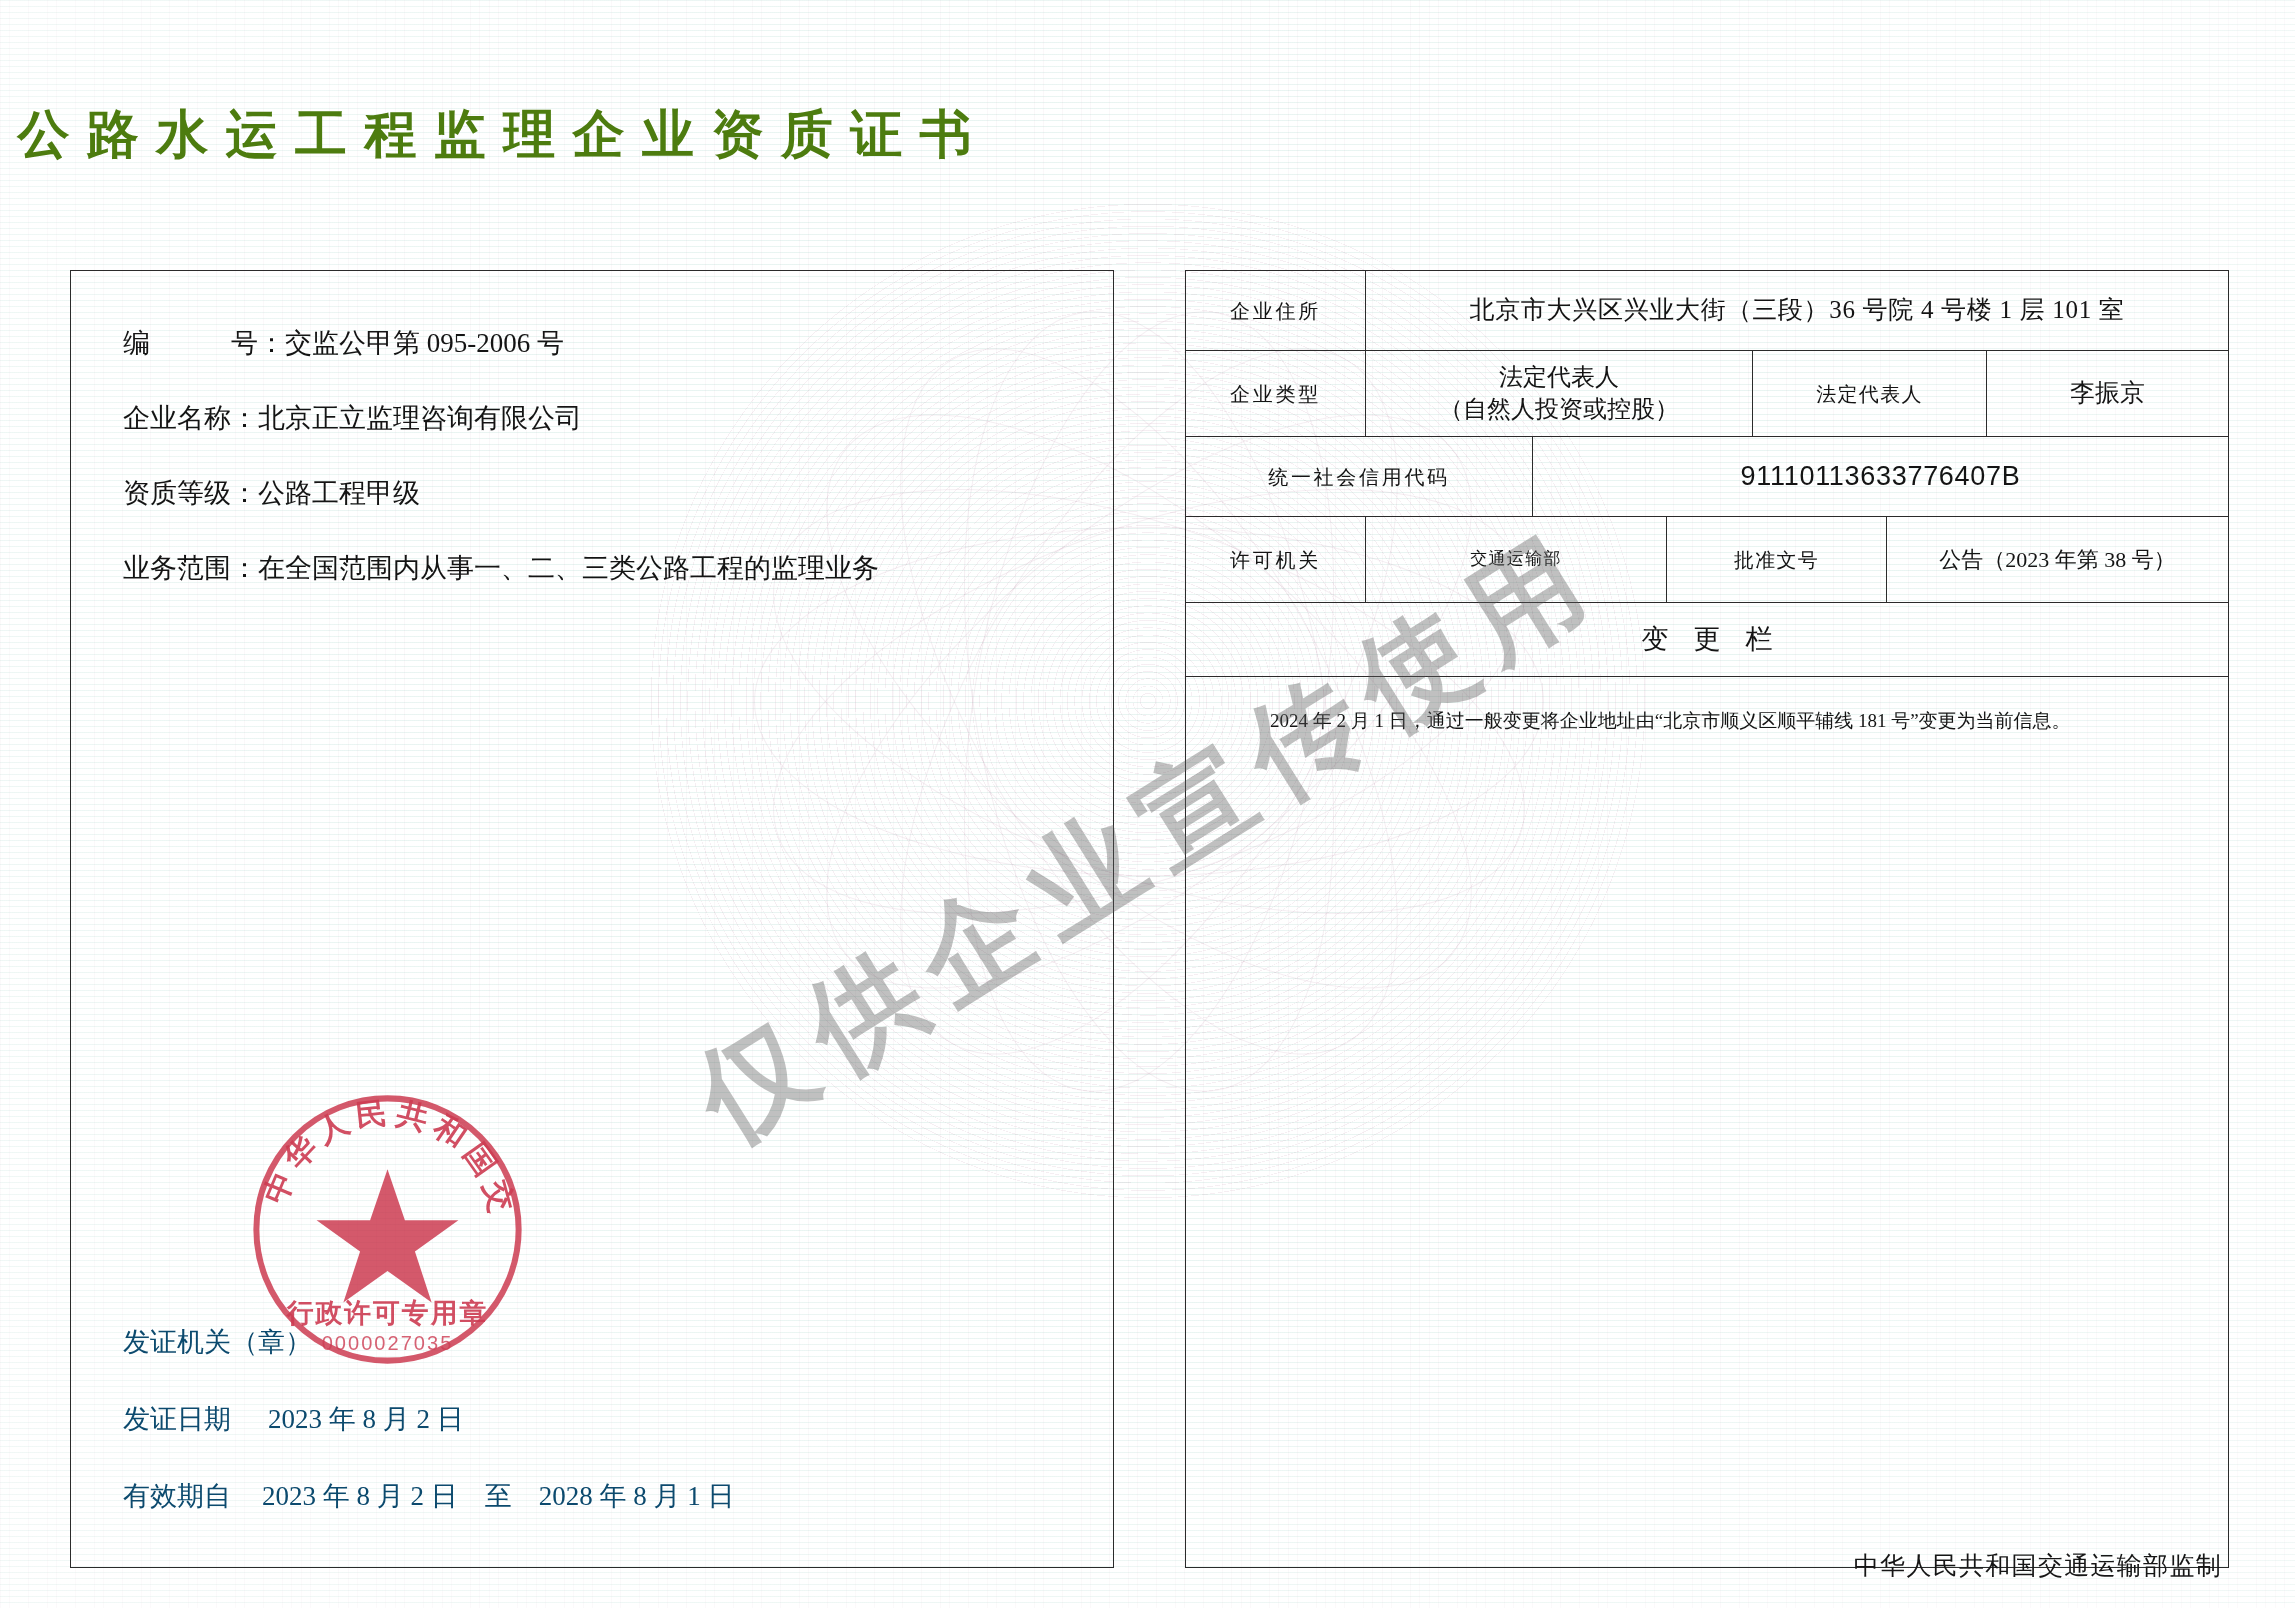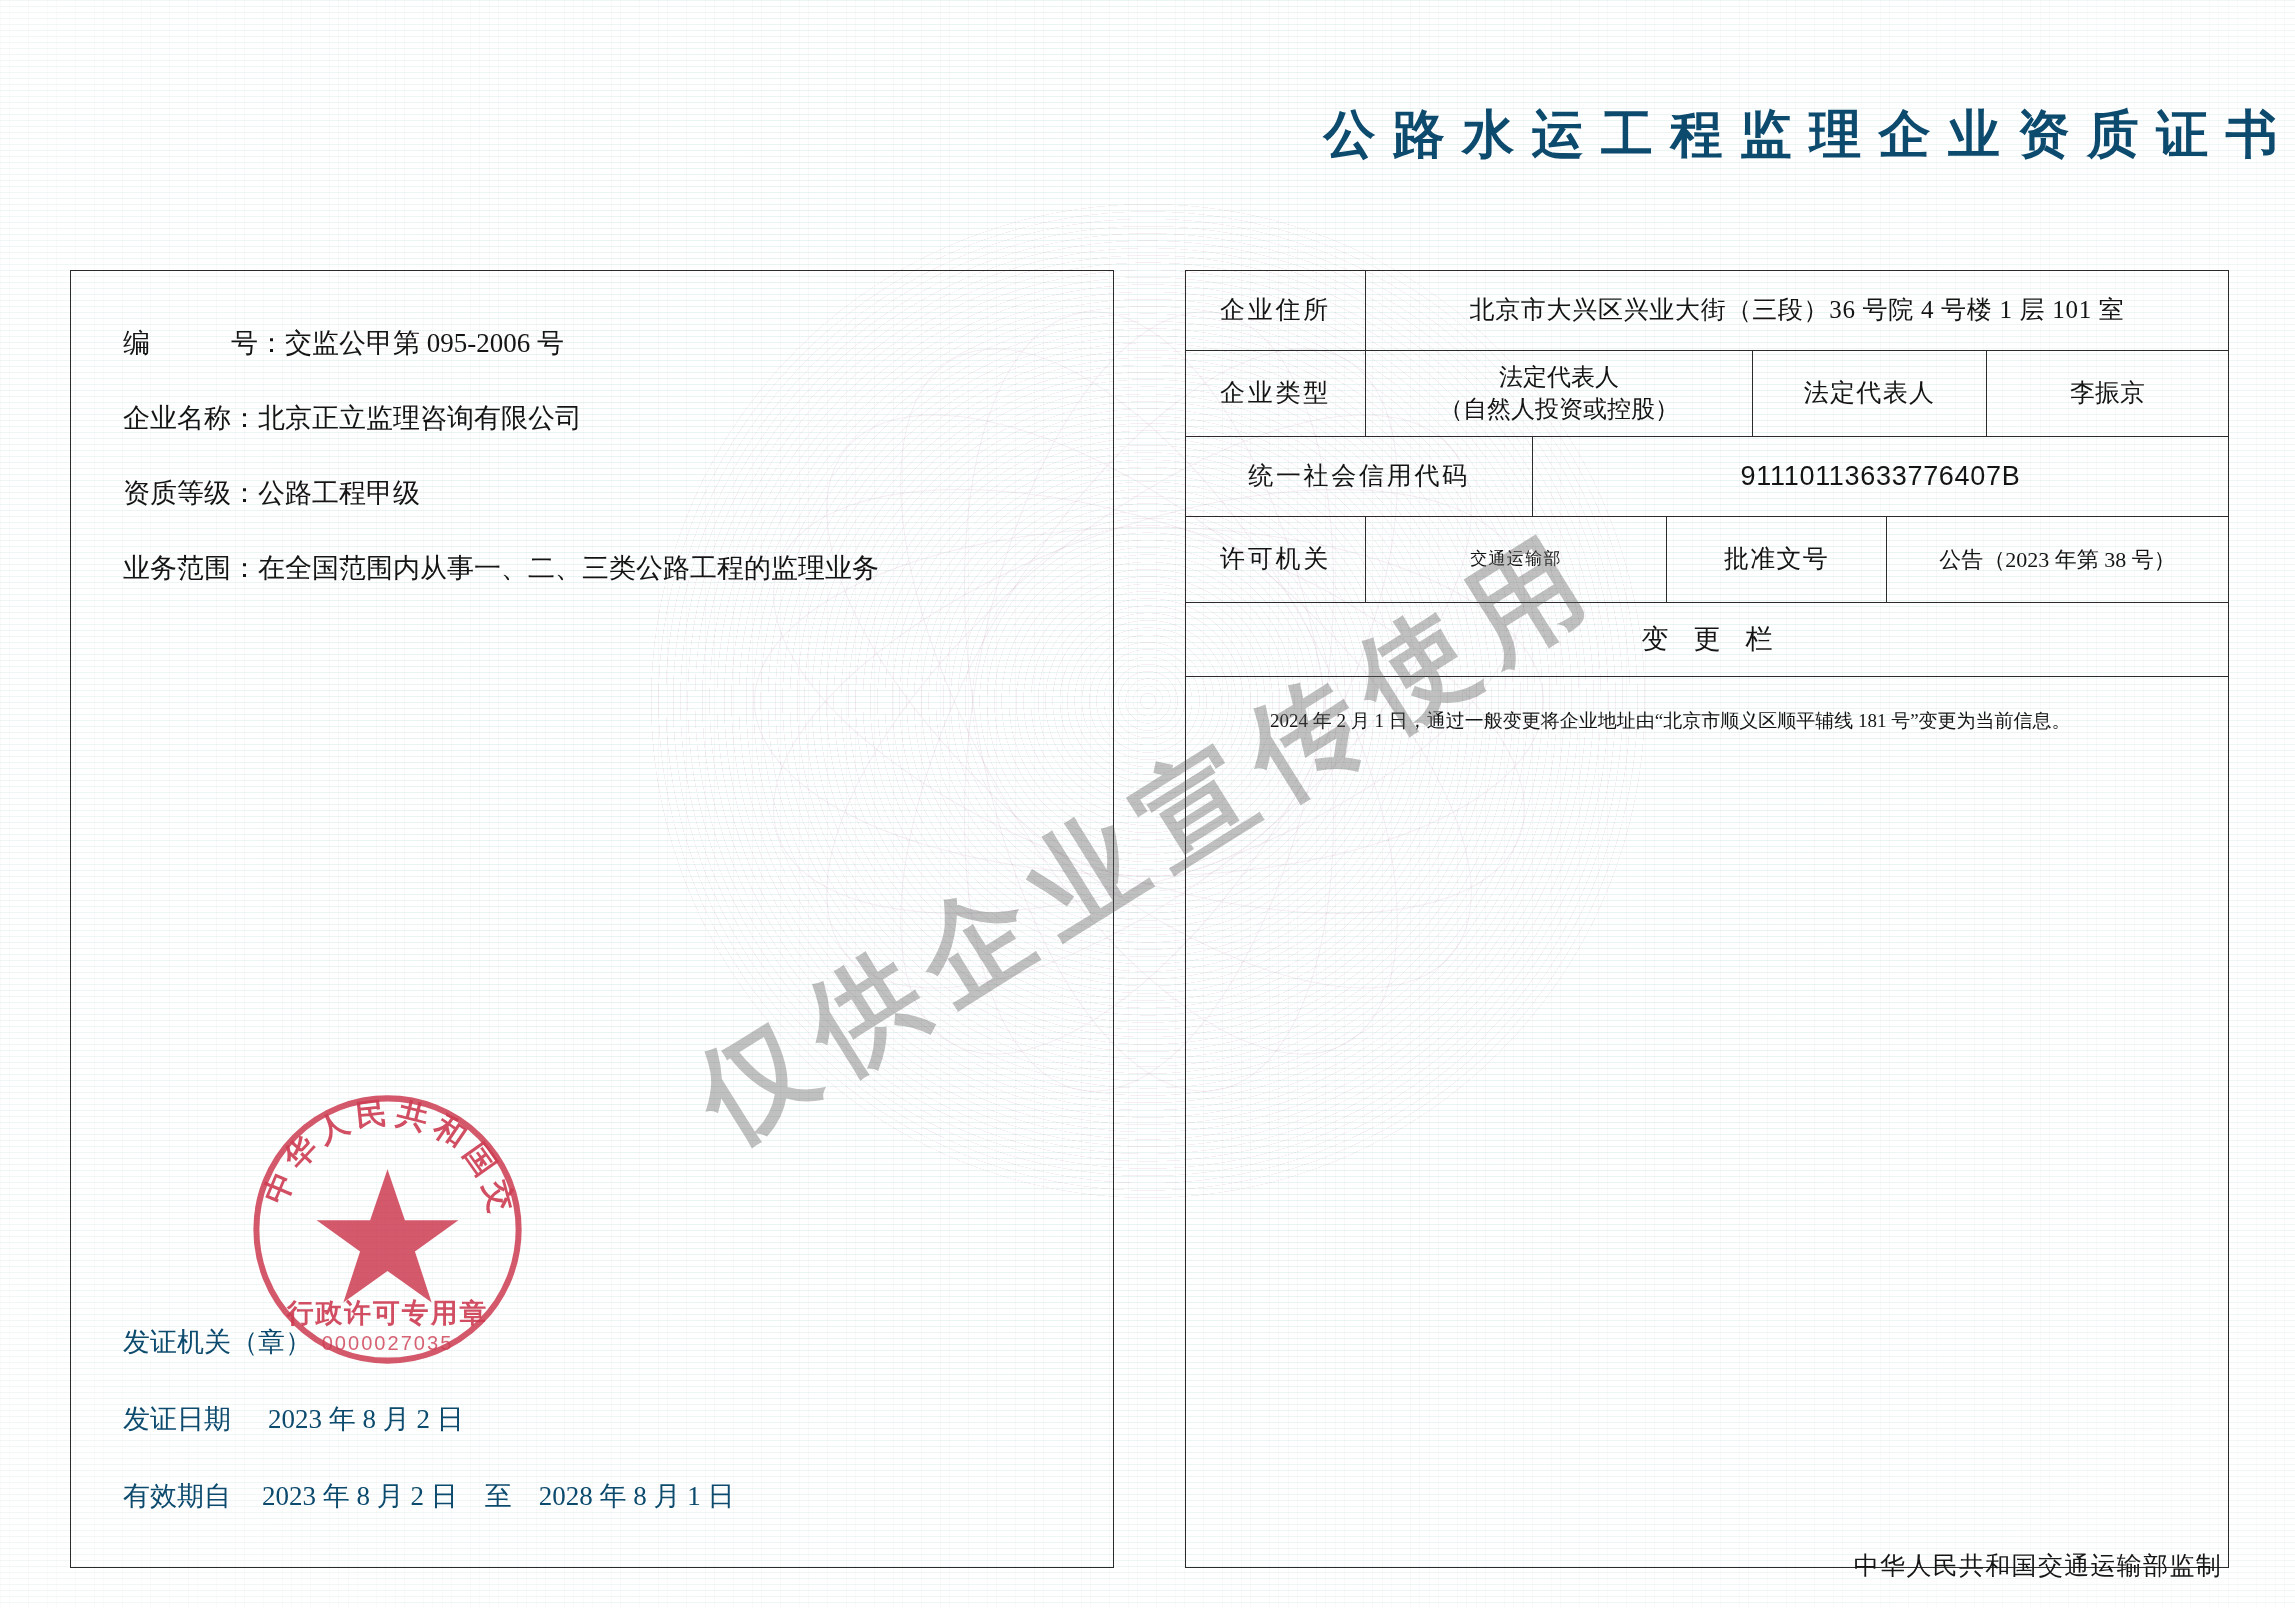--- a/index.html
+++ b/index.html
@@ -82,25 +82,25 @@
     inset: 0;
     background: radial-gradient(ellipse at 50% 42%, rgba(255,255,255,0) 40%, rgba(255,255,255,0.35) 85%);
   }
 
   
   .doc-title {
     position: absolute;
     top: 100px;
     left: 0;
     width: 100%;
-    text-align: right;
+    text-align: left;
     font-size: 52px;
     letter-spacing: 17.4px;
     font-weight: bold;
-    color: #0c4a6e;
+    color: #4d7c0f;
     z-index: 5;
     font-family: "Liberation Serif", serif;
     text-indent: 17.4px;
   }
 
   
   .panel {
     position: absolute;
     border: 1.3px solid #2b2b2b;
     z-index: 4;
@@ -181,21 +181,21 @@
   }
   .rt-row {
     display: flex;
     border-bottom: 1.3px solid #2b2b2b;
   }
   .rt-cell {
     border-right: 1.3px solid #2b2b2b;
     display: flex;
     align-items: center;
     justify-content: center;
-    font-size: 25px;
+    font-size: 20px;
     color: #141414;
     padding: 0 6.7px;
     box-sizing: border-box;
     text-align: center;
     line-height: 1.3;
   }
   .rt-cell:last-child { border-right: none; }
   .rt-row:last-child { border-bottom: none; }
 
   .h-addr  { height: 79px; }

